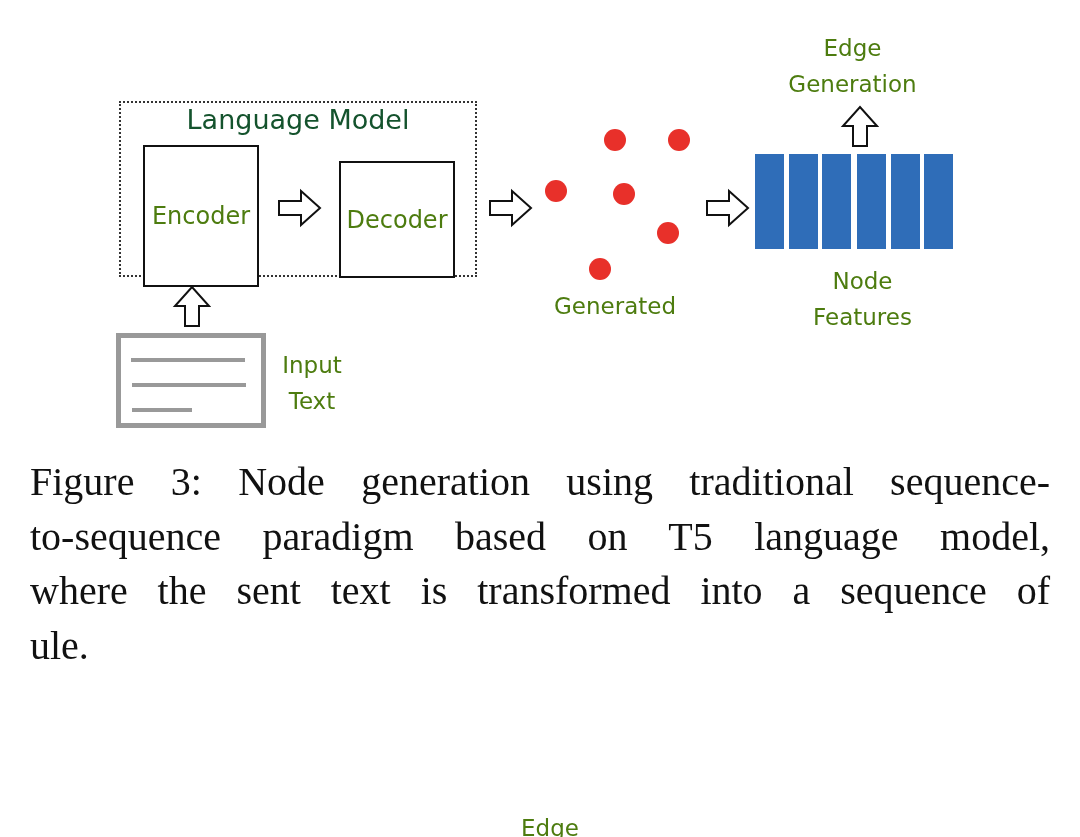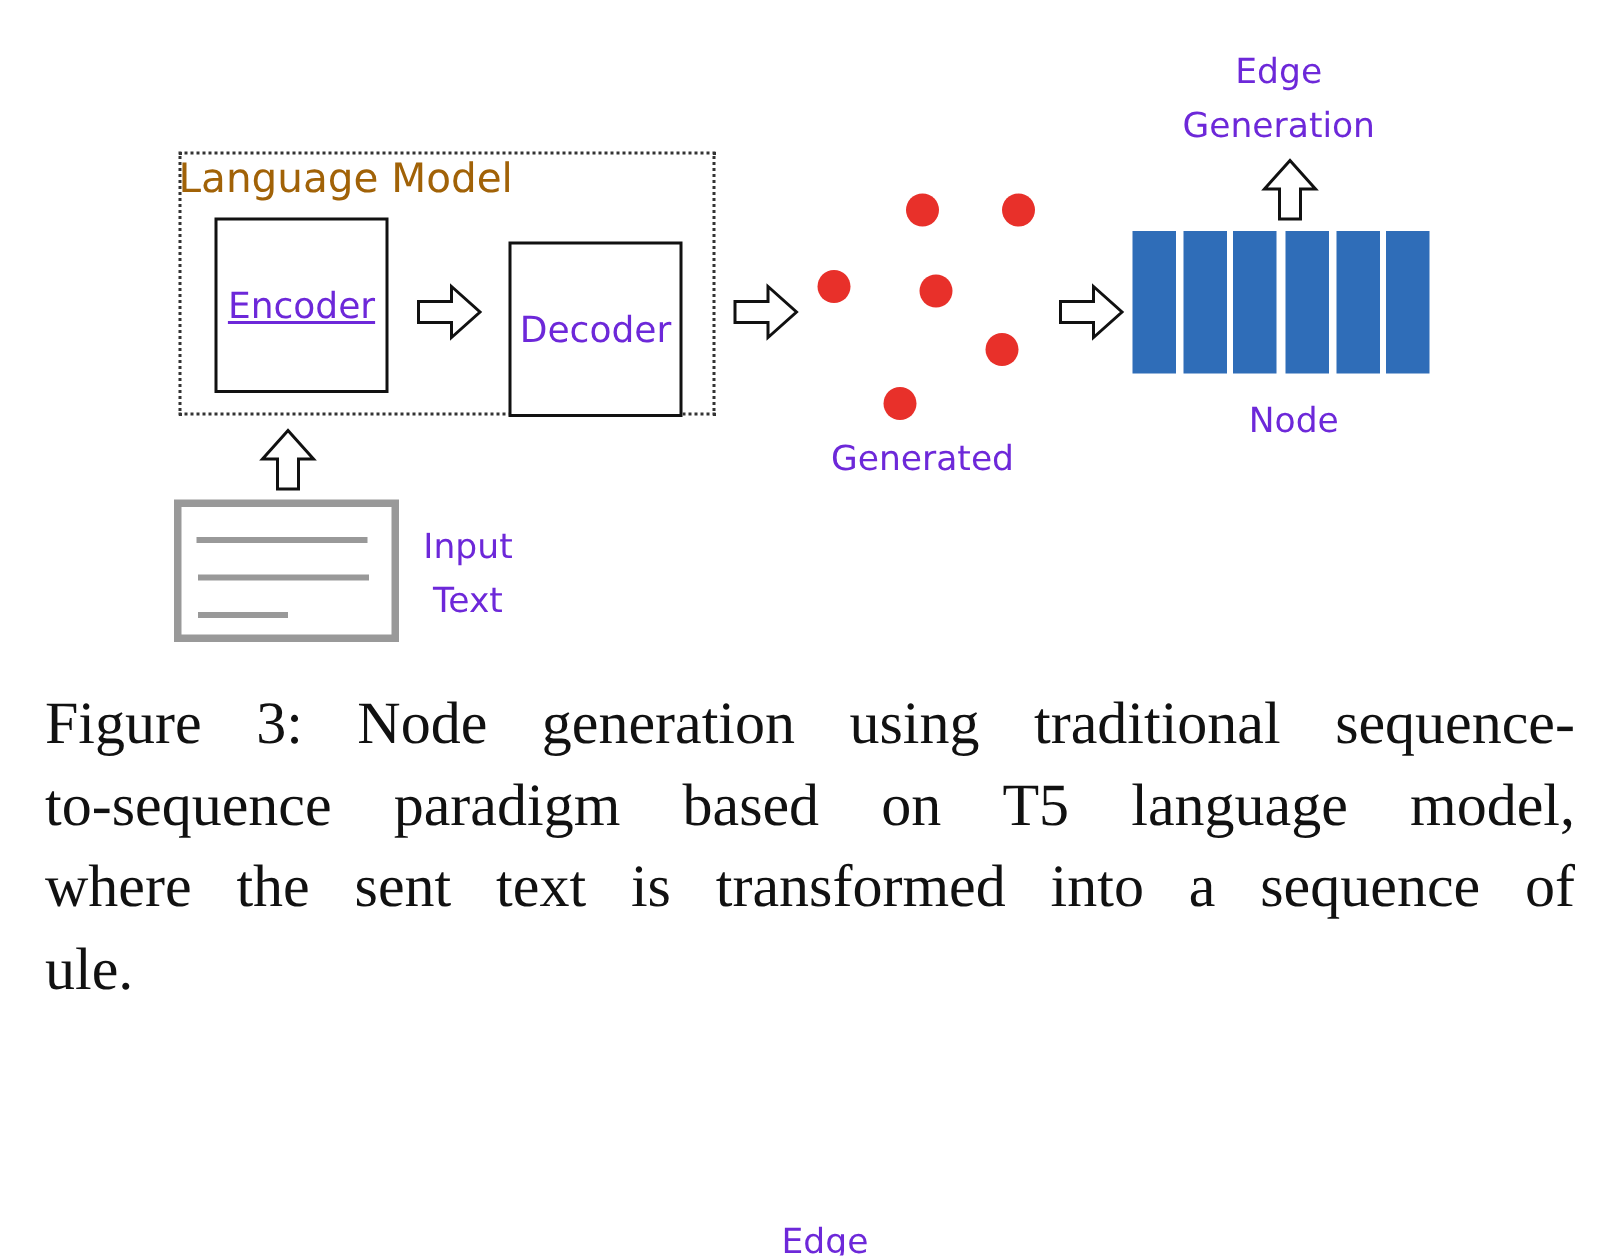--- a/index.html
+++ b/index.html
@@ -1,22 +1,22 @@
 <!DOCTYPE html>
 <html><head>
 <meta charset="utf-8">
 <style>
   html, body { margin:0; padding:0; background:#ffffff; }
   body { width:1080px; height:837px; position:relative; overflow:hidden; }
   .abs { position:absolute; }
-  .sans { font-family:"DejaVu Sans","Liberation Sans",sans-serif; color:#6d28d9; }
+  .sans { font-family:"DejaVu Sans","Liberation Sans",sans-serif; color:#4d7c0f; }
   .lm-frame { left:119px; top:101px; width:358px; height:176px; border:2px dotted #333; box-sizing:border-box; }
-  .lm-title { left:119px; top:104px; width:358px; text-align:left; font-size:27px; color:#a16207; }
+  .lm-title { left:119px; top:104px; width:358px; text-align:center; font-size:27px; color:#14532d; }
   .block { border:2px solid #111; box-sizing:border-box; background:#fff; display:flex; align-items:center; justify-content:center; font-size:24px; }
-  .enc { left:143px; top:145px; width:116px; height:117px;text-decoration:underline; }
+  .enc { left:143px; top:145px; width:116px; height:142px; }
   .dec { left:339px; top:161px; width:116px; height:117px; }
   .label { font-size:23px; text-align:center; line-height:36px; }
   .doc { left:116px; top:333px; width:150px; height:95px; border:5px solid #999; box-sizing:border-box; }
   .doc-line { position:absolute; height:4px; background:#999; }
   .node { position:absolute; width:22px; height:22px; border-radius:50%; background:#e8302a; }
   .feat { position:absolute; top:154px; height:95px; background:#2f6db8; }
   .caption { left:30px; top:455px; width:1020px; font-family:"Liberation Serif","DejaVu Serif",serif; font-size:40px; line-height:54.5px; color:#111; text-align:justify; }
   .cap-line { display:block; white-space:nowrap; text-align-last:justify; text-align:justify; }
   .cap-line.last { text-align-last:left; }
   .cut-label { left:490px; top:815px; width:120px; text-align:center; font-size:23px; }
@@ -69,20 +69,21 @@
 <div class="abs" style="left:0;top:0;width:1080px;height:480px">
   <div class="feat" style="left:755px;width:29px"></div>
   <div class="feat" style="left:789px;width:29px"></div>
   <div class="feat" style="left:822px;width:29px"></div>
   <div class="feat" style="left:857px;width:29px"></div>
   <div class="feat" style="left:891px;width:29px"></div>
   <div class="feat" style="left:924px;width:29px"></div>
 </div>
 <div class="abs sans label" style="left:790px;top:263px;width:145px">
   <div>Node</div>
+  <div>Features</div>
 </div>
 
 <div class="abs sans label" style="left:770px;top:30px;width:165px">
   <div>Edge</div>
   <div>Generation</div>
 </div>
 
 <div class="abs caption">
   <span class="cap-line">Figure 3: Node generation using traditional sequence-</span>
   <span class="cap-line">to-sequence paradigm based on T5 language model,</span>

